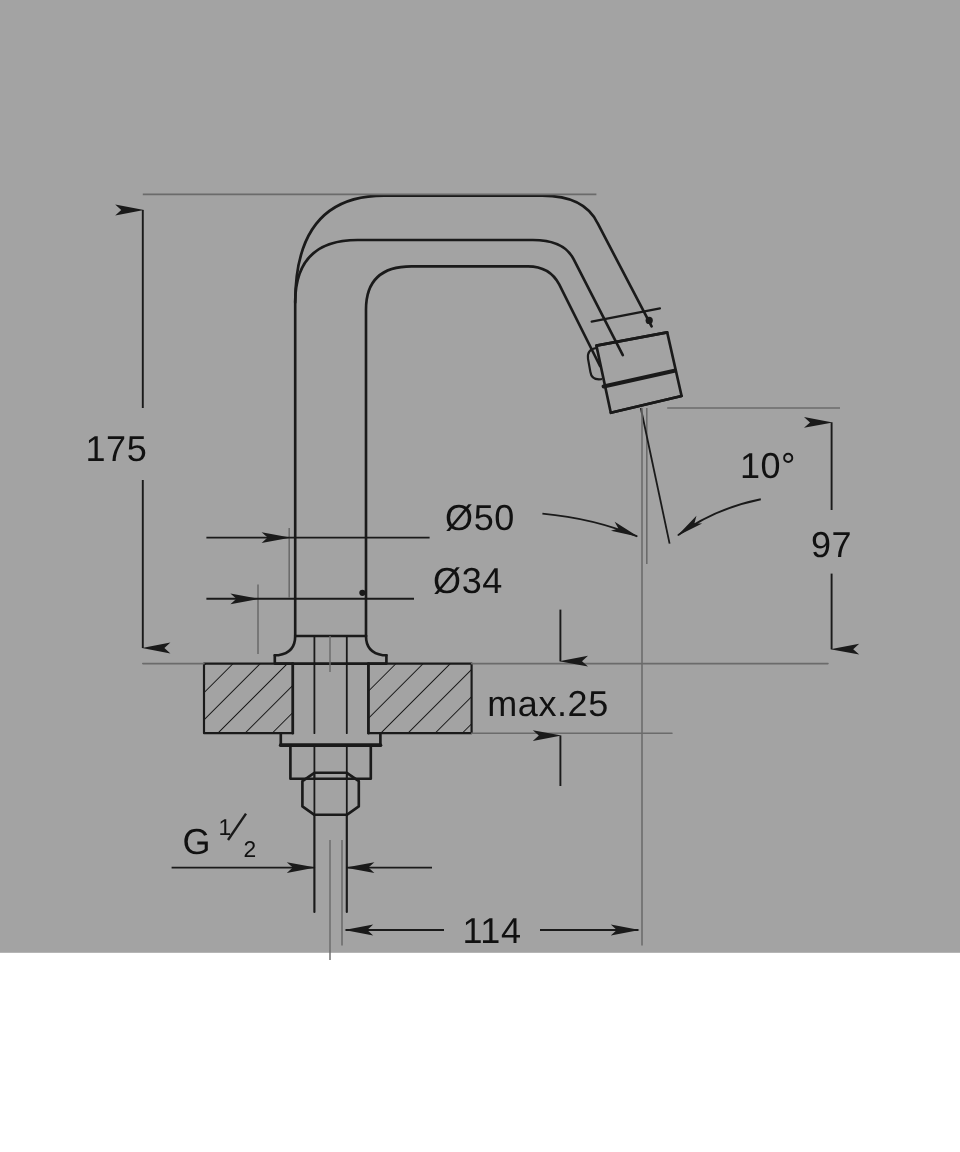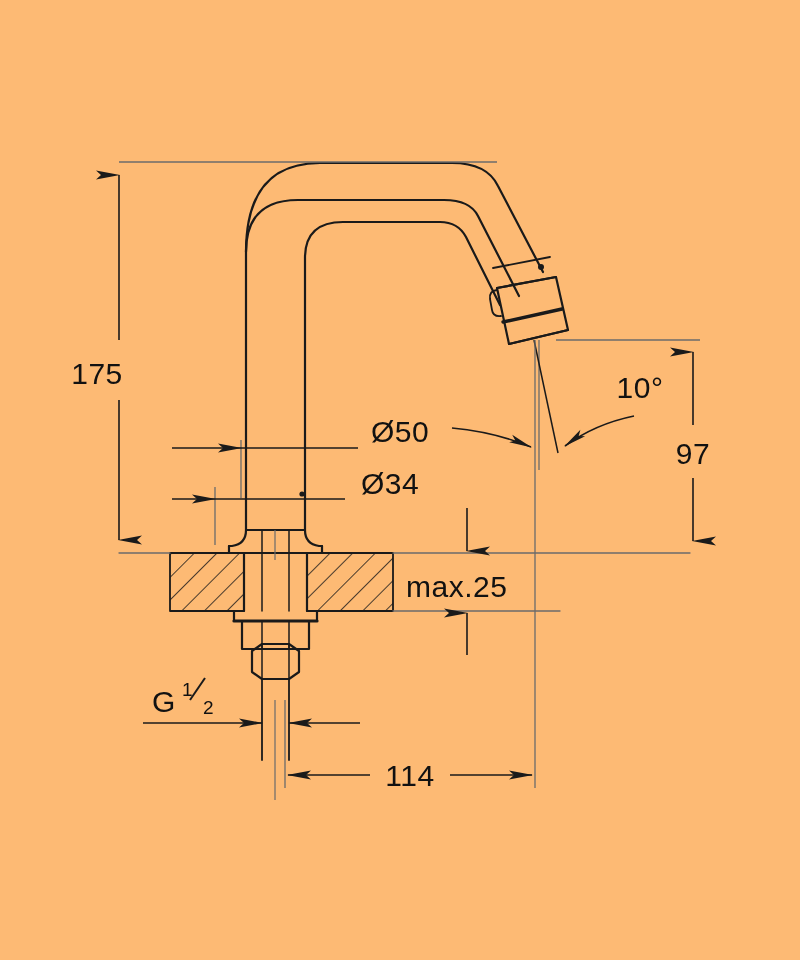--- a/index.html
+++ b/index.html
@@ -1,21 +1,21 @@
 <!DOCTYPE html>
 <html><head>
 <meta charset="utf-8">
 <style>
   html,body{margin:0;padding:0;background:#ffffff;}
   body{
     width:800px;height:960px;overflow:hidden;
     font-family:"Liberation Sans","DejaVu Sans",sans-serif;
     color:#000;
   }
-  #sheet{position:relative;width:800px;height:960px;background:#fdba74;}
+  #sheet{position:relative;width:800px;height:794px;background:#a3a3a3;}
   svg{display:block;}
   .dimtext{
     font-family:"Liberation Sans","DejaVu Sans",sans-serif;
     fill:#111;
     font-size:30px;
     letter-spacing:0.5px;
   }
   .frac-num{font-size:19px;}
   .frac-den{font-size:19px;}
 </style>

